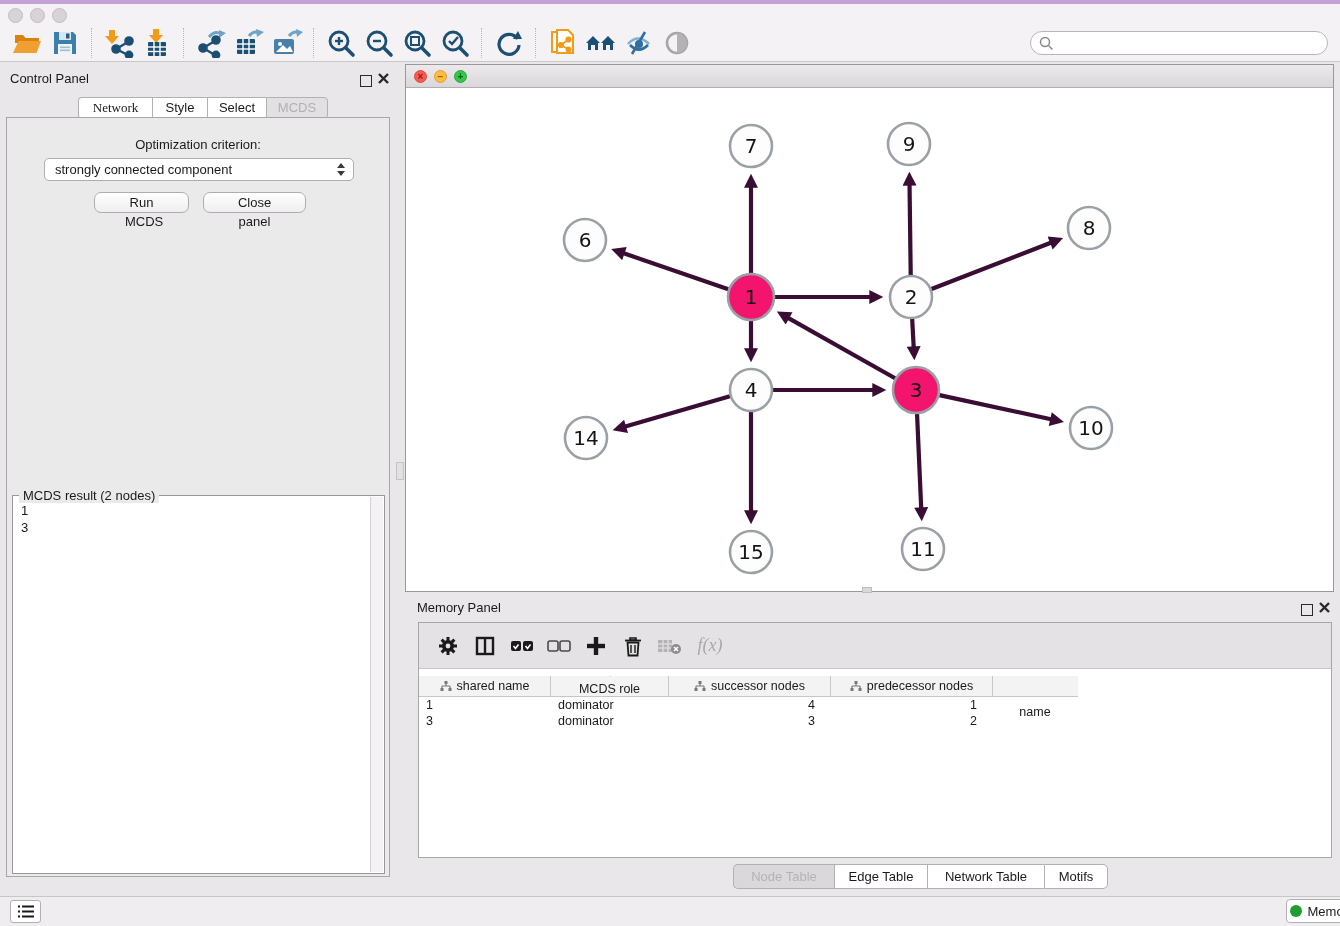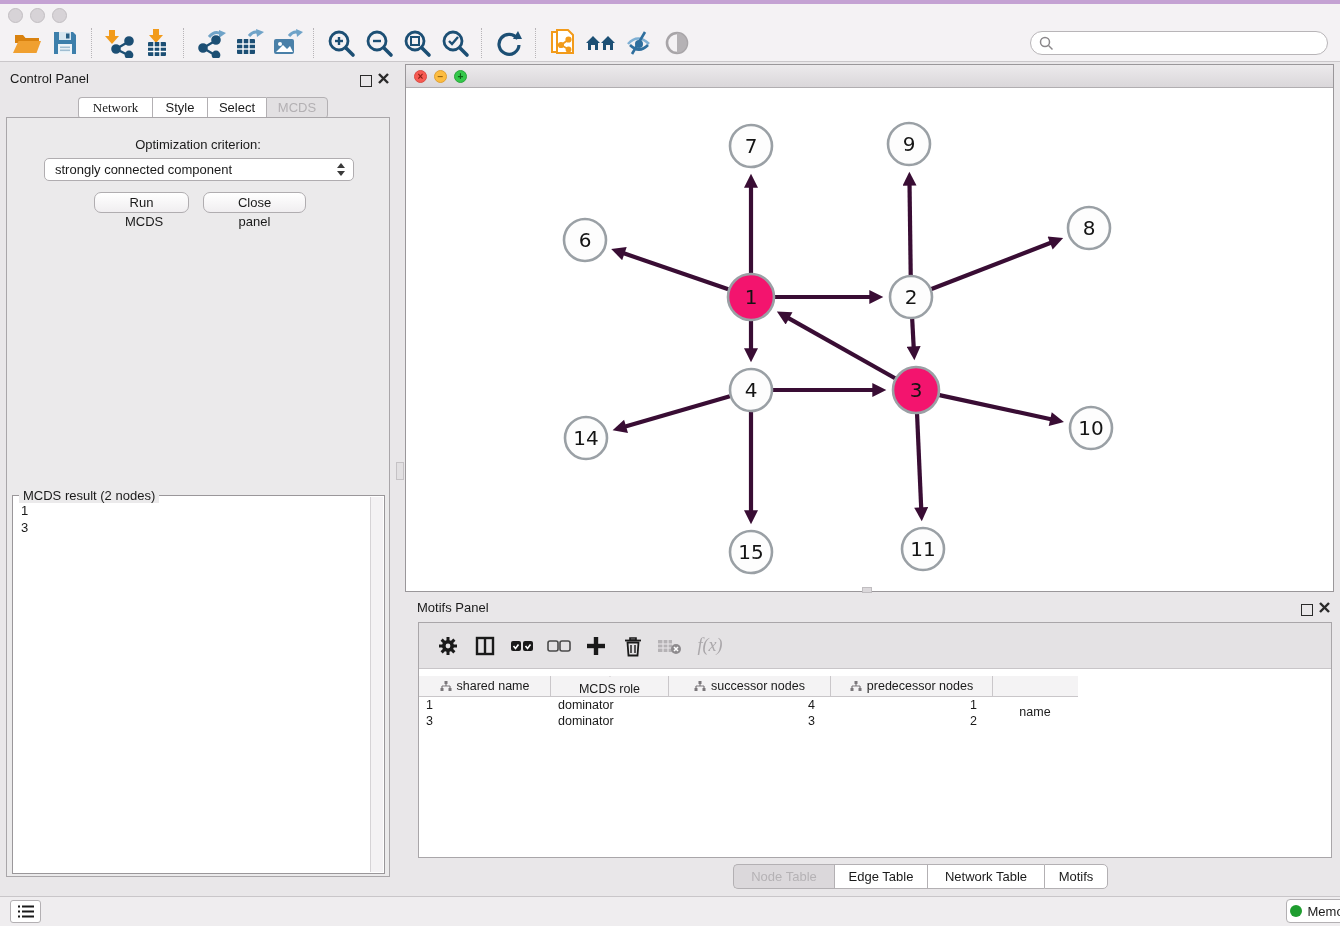--- a/index.html
+++ b/index.html
@@ -332,21 +332,21 @@
           <circle cx="345" cy="464" r="21" fill="#fdfdfd" stroke="#9aa0a5" stroke-width="2.6"></circle>
           <text x="345" y="464" text-anchor="middle" dy="0.36em" font-size="20" fill="#141414" font-family="&quot;DejaVu Sans&quot;,sans-serif">15</text>
           <circle cx="517" cy="461" r="21" fill="#fdfdfd" stroke="#9aa0a5" stroke-width="2.6"></circle>
           <text x="517" y="461" text-anchor="middle" dy="0.36em" font-size="20" fill="#141414" font-family="&quot;DejaVu Sans&quot;,sans-serif">11</text>
         </svg>
     </div>
   </div>
   <div class="abs vsplit-handle"></div>
   <div class="abs hsplit-handle"></div>
 
-  <div class="abs tp-title">Motifs Panel</div>
+  <div class="abs tp-title">Memory Panel</div>
   <div class="abs" style="left:1301px;top:602px;"><span class="panel-float"></span></div>
   <div class="abs" style="left:1318px;top:600px;">
     <svg width="13" height="13" viewBox="0 0 13 13">
       <line x1="2" y1="2" x2="11" y2="11" stroke="#2a2a2a" stroke-width="2.4"></line>
         <line x1="11" y1="2" x2="2" y2="11" stroke="#2a2a2a" stroke-width="2.4"></line>
     </svg>
   </div>
 
   <div class="abs tp-box">
     <div class="tp-toolbar">

